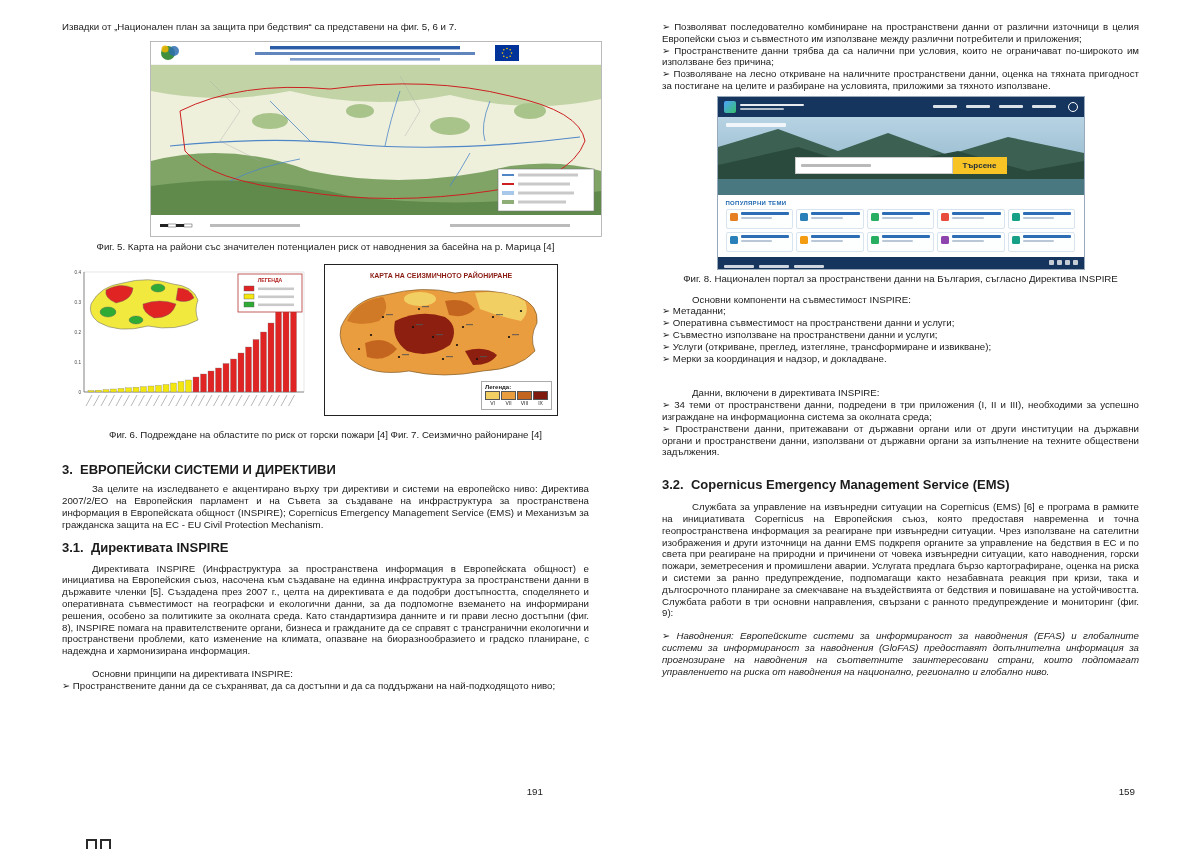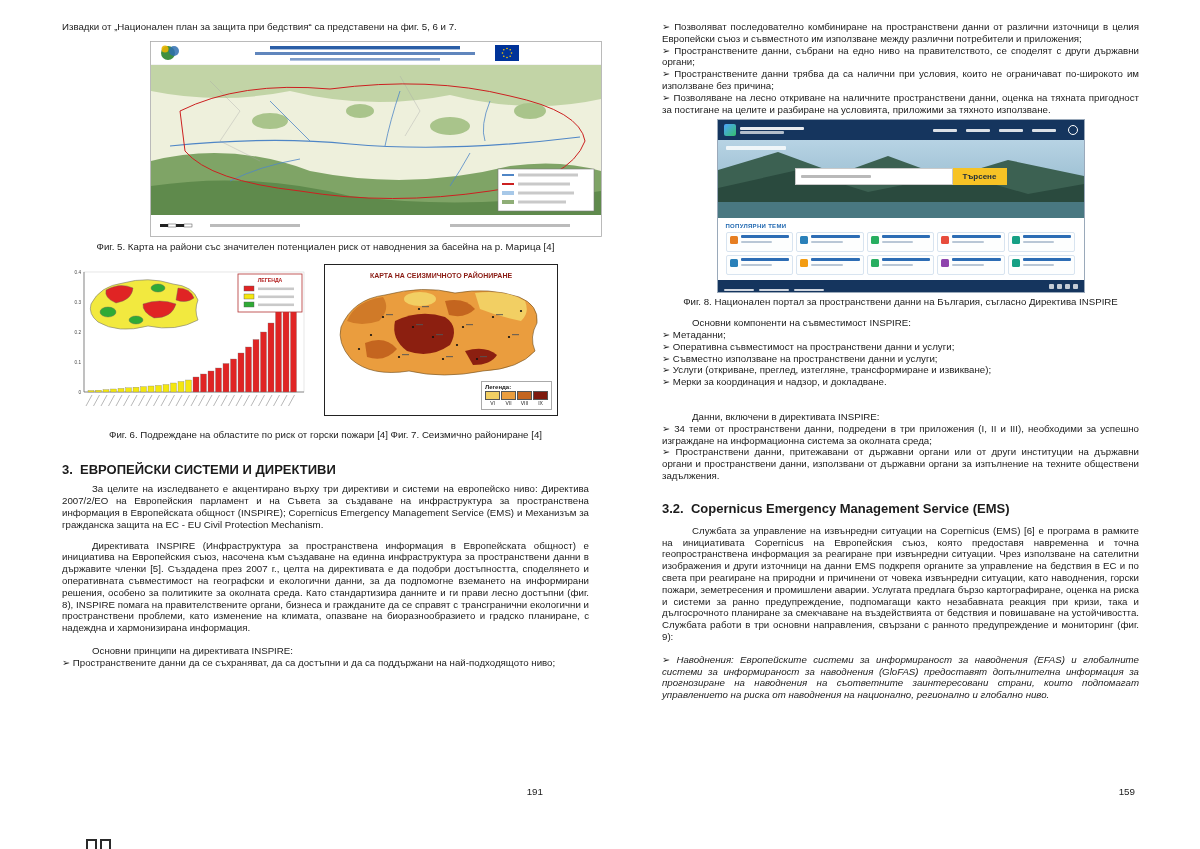--- a/index.html
+++ b/index.html
@@ -43,21 +43,21 @@
   .pnav{height:20px;background:#15355e;display:flex;align-items:center;padding:0 6px;gap:4px;}
   .plogo{width:12px;height:12px;background:linear-gradient(135deg,#4da3ff,#35c06a);border-radius:2px;flex:none;}
   .plogo-lines i{display:block;background:rgba(255,255,255,.9);height:2.5px;width:64px;margin:1.5px 0;border-radius:1px;}
   .plogo-lines i:last-child{width:44px;opacity:.75;}
   .pnav-links{margin-left:auto;display:flex;gap:9px;margin-right:8px;}
   .pnav-links i{width:24px;height:3px;background:rgba(255,255,255,.85);border-radius:1px;}
   .puser{width:8px;height:8px;border:1px solid #fff;border-radius:50%;flex:none;}
   .phero{position:relative;height:78px;}
   .phero-art{position:absolute;inset:0;width:100%;height:100%;}
   .phero-caption{position:absolute;left:8px;top:6px;width:60px;height:4px;background:rgba(255,255,255,.8);border-radius:1px;}
-  .psearch{position:absolute;left:50%;top:28px;transform:translateX(-50%);display:flex;}
+  .psearch{position:absolute;left:50%;top:40px;transform:translateX(-50%);display:flex;}
   .psearch-input{width:158px;height:17px;background:#fff;border:1px solid #c9c9c9;display:flex;align-items:center;padding:0 5px;box-sizing:border-box;}
   .psearch-input i{width:70px;height:3px;background:#b9b9b9;border-radius:1px;}
   .psearch-btn{width:54px;height:17px;background:#f7c325;color:#1c2b3a;font-size:8px;font-weight:bold;display:flex;align-items:center;justify-content:center;}
   .pbody{height:62px;background:#fff;padding:4px 8px 2px;box-sizing:border-box;}
   .plabel{font-size:6px;font-weight:bold;color:#1f67b0;letter-spacing:.3px;margin:1px 0 3px;}
   .ptiles{display:grid;grid-template-columns:repeat(5,1fr);gap:3px;}
   .tile{display:flex;gap:3px;padding:2px 3px;border:1px solid #d8e4f0;border-radius:2px;height:20px;box-sizing:border-box;align-items:flex-start;background:#fdfefe;}
   .tico{width:8px;height:8px;border-radius:1.5px;flex:none;margin-top:1px;}
   .tlines{flex:1;}
   .tlines i{display:block;height:2.8px;background:#2d6db5;border-radius:1px;margin-bottom:2.5px;}
@@ -318,33 +318,33 @@
       </div>
     </figure>
   </div>
 
   <p class="cap" style="margin-top:5px;">Фиг. 6. Подреждане на областите по риск от горски пожари [4] Фиг. 7. Сеизмично райониране [4]</p>
 
   <h2 class="hd" style="margin-top:24px;">3. &nbsp;ЕВРОПЕЙСКИ СИСТЕМИ И ДИРЕКТИВИ</h2>
 
   <p class="p ind" style="margin-top:7px;">За целите на изследването е акцентирано върху три директиви и системи на европейско ниво: Директива 2007/2/ЕО на Европейския парламент и на Съвета за създаване на инфраструктура за пространствена информация в Европейската общност (INSPIRE); Copernicus Emergency Management Service (EMS) и Механизъм за гражданска защита на ЕС - EU Civil Protection Mechanism.</p>
 
+  <h3 class="hd" style="margin-top:11px;">3.1. &nbsp;Директивата INSPIRE</h3>
 
   <p class="p ind" style="margin-top:9px;">Директивата INSPIRE (Инфраструктура за пространствена информация в Европейската общност) е инициатива на Европейския съюз, насочена към създаване на единна инфраструктура за пространствени данни в държавите членки [5]. Създадена през 2007 г., целта на директивата е да подобри достъпността, споделянето и оперативната съвместимост на географски и екологични данни, за да подпомогне вземането на информирани решения, особено за политиките за околната среда. Като стандартизира данните и ги прави лесно достъпни (фиг. 8), INSPIRE помага на правителствените органи, бизнеса и гражданите да се справят с трансгранични екологични и пространствени проблеми, като изменение на климата, опазване на биоразнообразието и градско планиране, с надеждна и хармонизирана информация.</p>
 
   <p class="p ind" style="margin-top:11px;">Основни принципи на директивата INSPIRE:</p>
   <p class="p">➢ Пространствените данни да се съхраняват, да са достъпни и да са поддържани на най-подходящото ниво;</p>
 
   <div class="pgnum">191</div>
 </section>
 
 <section class="pg" id="pageR">
 
   <p class="p">➢ Позволяват последователно комбиниране на пространствени данни от различни източници в целия Европейски съюз и съвместното им използване между различни потребители и приложения;</p>
-  <p class="p">➢ Пространствените данни, събрани на едно ниво на правителството, се споделят с други държавни органи;</p>
   <p class="p">➢ Пространствените данни трябва да са налични при условия, които не ограничават по-широкото им използване без причина;</p>
   <p class="p">➢ Позволяване на лесно откриване на наличните пространствени данни, оценка на тяхната пригодност за постигане на целите и разбиране на условията, приложими за тяхното използване.</p>
 
   <figure class="fig8" style="margin-bottom:0;">
     <div class="pnav">
       <span class="plogo"></span>
       <span class="plogo-lines">
           <i></i>
           <i></i>
         </span>

